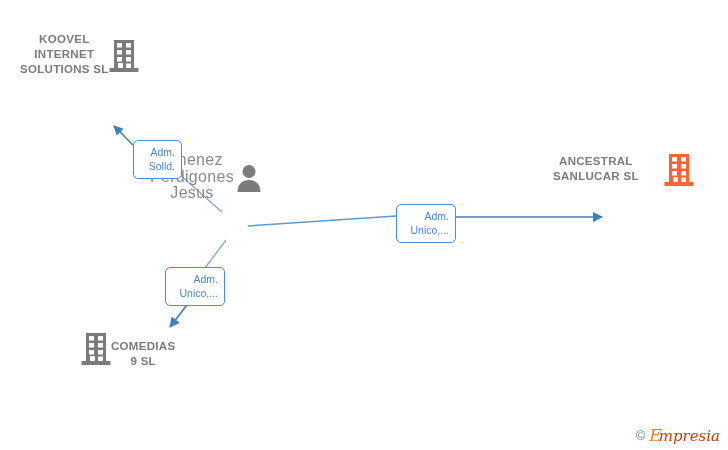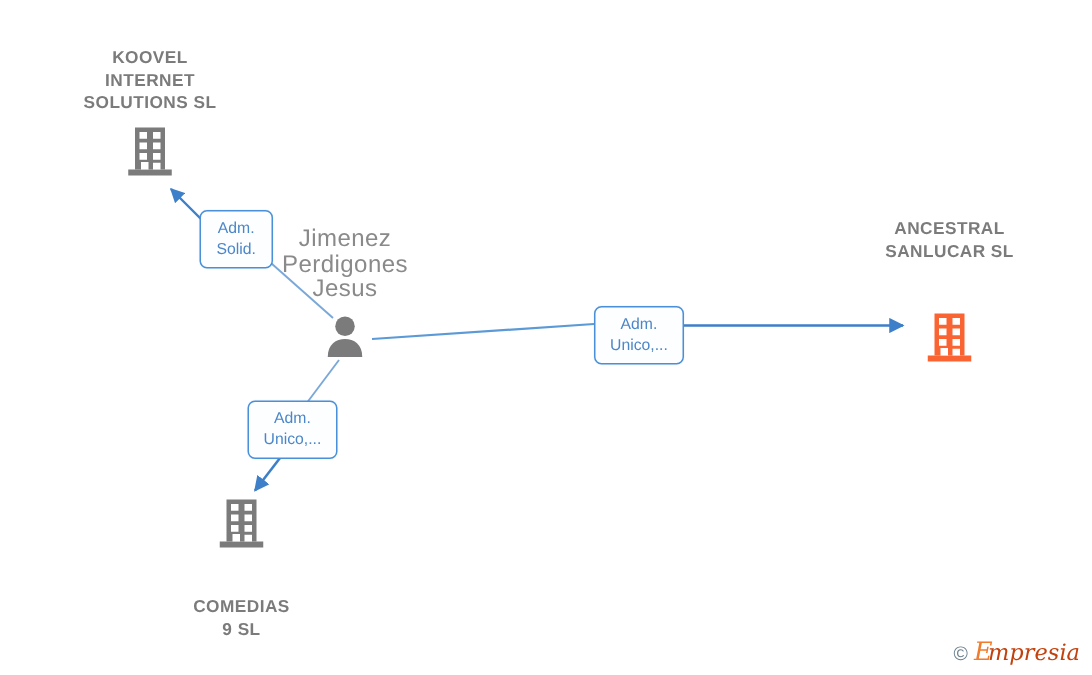--- a/index.html
+++ b/index.html
@@ -20,21 +20,21 @@
   #edges {
     position: absolute;
     left: 0;
     top: 0;
     width: 728px;
     height: 450px;
   }
   .node {
     position: absolute;
     display: flex;
-    flex-direction: column;
+    flex-direction: row;
     align-items: center;
     width: 160px;
   }
   .node-label {
     font-size: 11.5px;
     line-height: 15px;
     text-align: center;
     letter-spacing: 0.3px;
     white-space: pre-line;
   }
@@ -59,21 +59,21 @@
   }
   .edge-label {
     position: absolute;
     box-sizing: border-box;
     border: 1.4px solid #4a90d9;
     border-radius: 5px;
     background: #fdfeff;
     color: #4a86c8;
     font-size: 10.5px;
     line-height: 14px;
-    text-align: center;
+    text-align: right;
     padding: 4px 6px 5px 6px;
     white-space: pre-line;
     box-shadow: 0 0 0 0.5px rgba(74,144,217,0.08);
   }
   #watermark {
     position: absolute;
     right: 8px;
     bottom: 6px;
     display: flex;
     align-items: center;
@@ -169,21 +169,21 @@
         <rect x="8" y="11" width="5" height="4.5" fill="#ffffff"></rect>
         <rect x="17" y="11" width="5" height="4.5" fill="#ffffff"></rect>
         <rect x="8" y="18" width="5" height="4.5" fill="#ffffff"></rect>
         <rect x="17" y="18" width="5" height="4.5" fill="#ffffff"></rect>
         <rect x="9" y="24" width="5" height="5" fill="#ffffff"></rect>
         <rect x="17" y="24.5" width="5" height="4.5" fill="#ffffff"></rect>
       </svg>
     </span>
   </div>
 
-  <div class="node" style="left:81px; top:332px;gap:21px;">
+  <div class="node" style="left:81px; top:332px;">
     <span class="node-icon icon-gap-bottom">
       <svg width="30" height="34" viewBox="0 0 30 34" xmlns="http://www.w3.org/2000/svg">
         <rect x="5" y="1" width="20" height="28" fill="#7b7b7b"></rect>
         <rect x="0.5" y="29" width="29" height="4" fill="#7b7b7b"></rect>
         <rect x="8" y="4" width="5" height="4.5" fill="#ffffff"></rect>
         <rect x="17" y="4" width="5" height="4.5" fill="#ffffff"></rect>
         <rect x="8" y="11" width="5" height="4.5" fill="#ffffff"></rect>
         <rect x="17" y="11" width="5" height="4.5" fill="#ffffff"></rect>
         <rect x="8" y="18" width="5" height="4.5" fill="#ffffff"></rect>
         <rect x="17" y="18" width="5" height="4.5" fill="#ffffff"></rect>

